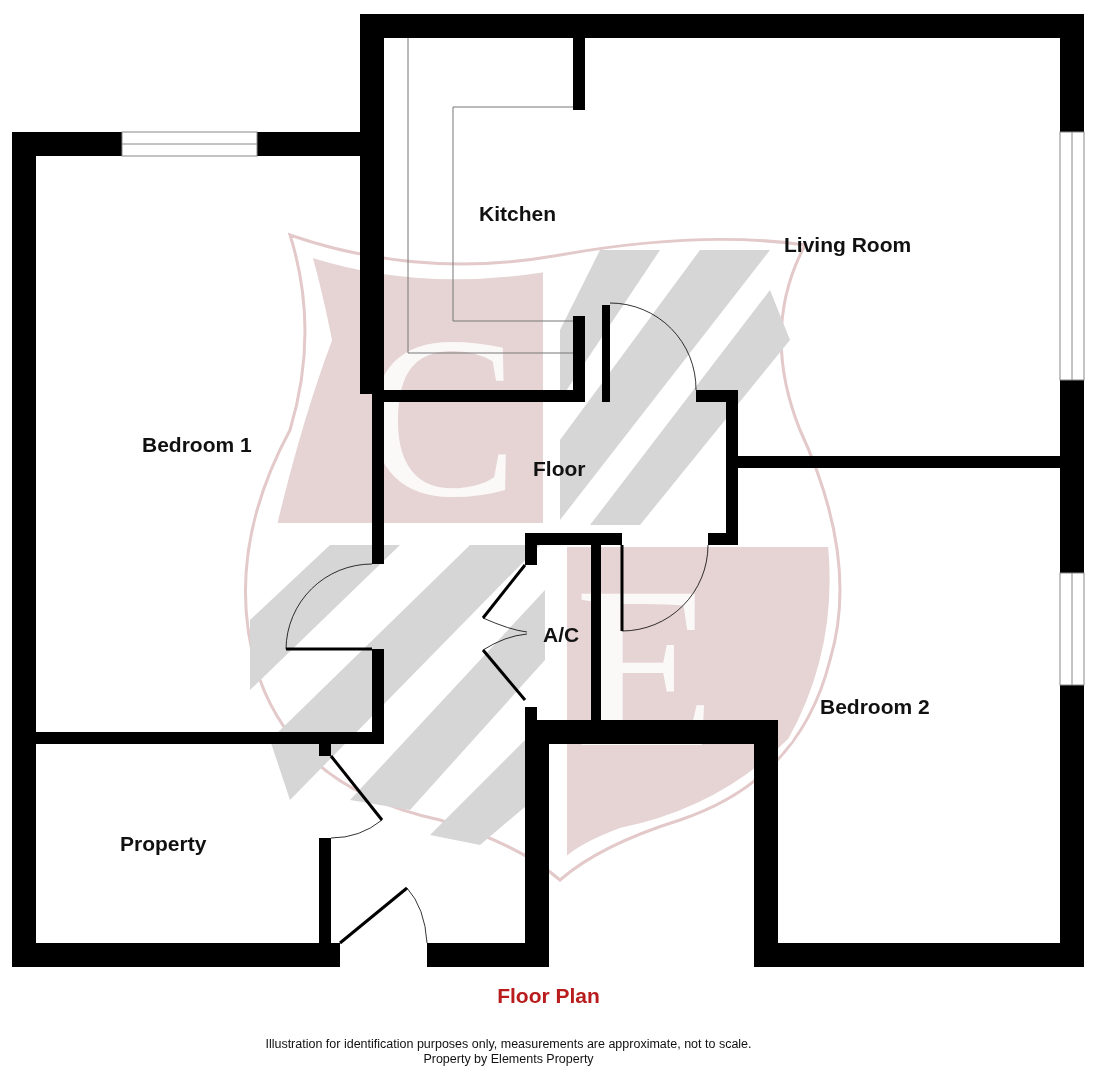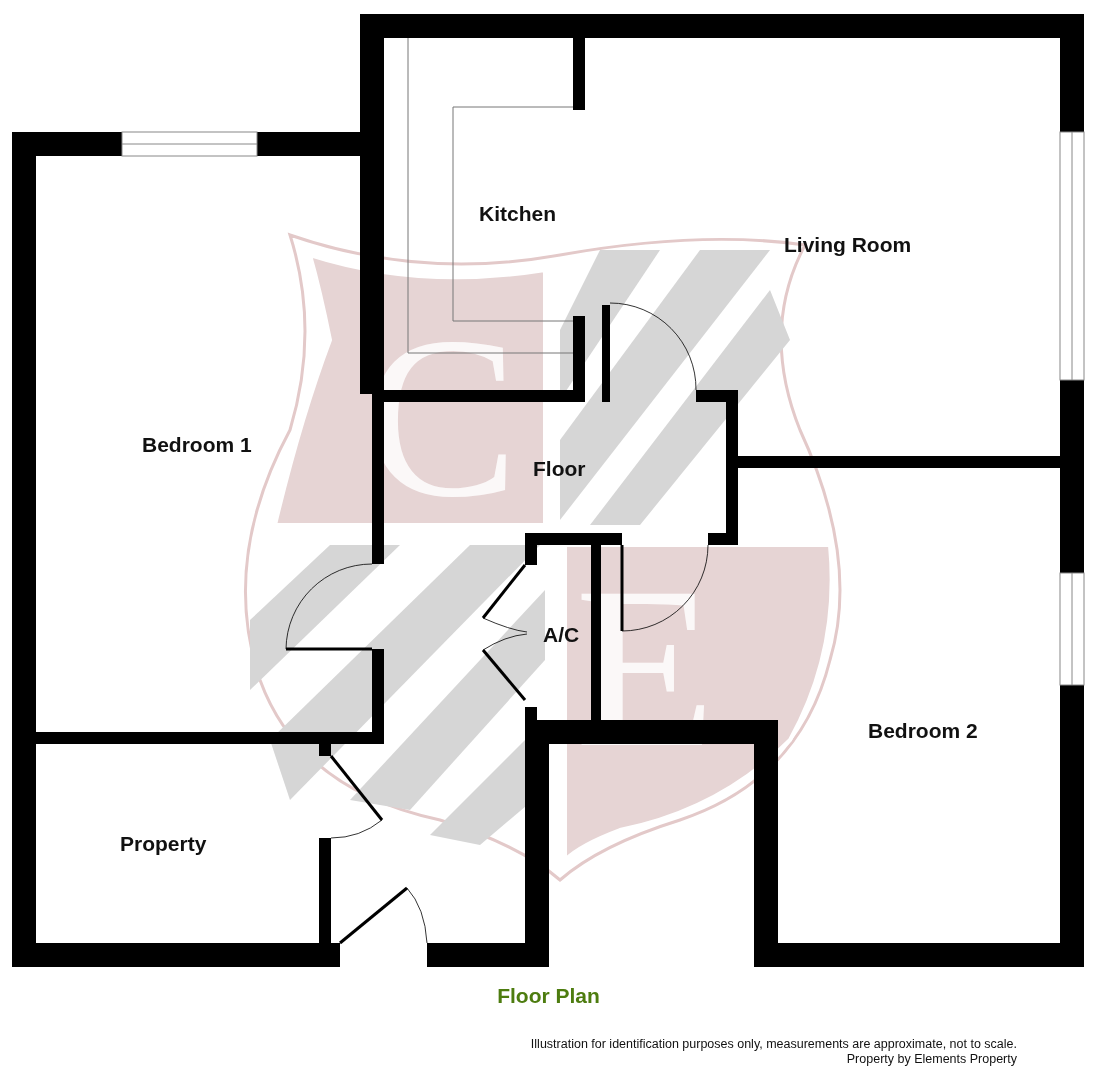--- a/index.html
+++ b/index.html
@@ -1,20 +1,20 @@
 <!DOCTYPE html>
 <html><head>
 <meta charset="utf-8">
 <style>
   html, body { margin: 0; padding: 0; background: #ffffff; }
   body { width: 1097px; height: 1080px; position: relative; overflow: hidden; font-family: "Liberation Sans", sans-serif; }
   #plan { position: absolute; left: 0; top: 0; width: 1097px; height: 1080px; }
   .room-label { position: absolute; font-family: "Liberation Sans", sans-serif; font-weight: bold; font-size: 21px; color: #111; white-space: nowrap; }
-  .title { position: absolute; left: 0; width: 1097px; top: 984px; text-align: center; font-weight: bold; font-size: 21px; color: #4d7c0f; }
-  .disclaimer { position: absolute; left: 0; width: 1017px; top: 1037px; text-align: right; font-size: 12.5px; line-height: 15px; color: #111; }
+  .title { position: absolute; left: 0; width: 1097px; top: 984px; text-align: center; font-weight: bold; font-size: 21px; color: #b91c1c; }
+  .disclaimer { position: absolute; left: 0; width: 1017px; top: 1037px; text-align: center; font-size: 12.5px; line-height: 15px; color: #111; }
 </style>
 </head>
 <body>
 
 <svg id="plan" viewBox="0 0 1097 1080" xmlns="http://www.w3.org/2000/svg">
 
   <g opacity="1">
     <path d="M290,235 Q420,280 560,255 Q700,230 805,245 Q760,330 800,430 Q860,560 830,660 Q800,780 680,820 Q600,845 560,880 Q520,845 440,820 Q300,790 260,680 Q220,560 290,430 Q320,330 290,235 Z" fill="#ffffff" stroke="#e3c9c9" stroke-width="3"></path>
     <path d="M310,255 Q420,290 545,270 L545,525 L275,525 Q300,420 330,340 Q320,290 310,255 Z" fill="#e6d4d4" stroke="#ffffff" stroke-width="4"></path>
     <path d="M565,545 L830,545 Q840,650 790,740 Q720,810 620,830 Q580,845 565,860 Z" fill="#e6d4d4" stroke="#ffffff" stroke-width="4"></path>
@@ -104,20 +104,20 @@
     <line x1="340" y1="943" x2="407" y2="888" stroke-width="3"></line>
     <path d="M407,888 Q425,908 427,943" stroke-width="0.8"></path>
   </g>
 </svg>
 
 <div class="room-label" style="left:468px;top:202px;margin-left:11px;">Kitchen</div>
 <div class="room-label" style="left:784px;top:233px;">Living Room</div>
 <div class="room-label" style="left:142px;top:433px;">Bedroom 1</div>
 <div class="room-label" style="left:533px;top:457px;">Floor</div>
 <div class="room-label" style="left:543px;top:623px;">A/C</div>
-<div class="room-label" style="left:868px;top:695px;margin-top:24px;">Bedroom 2</div>
+<div class="room-label" style="left:820px;top:695px;">Bedroom 2</div>
 <div class="room-label" style="left:120px;top:832px;">Property</div>
 
 <div class="title">Floor Plan</div>
 <div class="disclaimer">
   <div>Illustration for identification purposes only, measurements are approximate, not to scale.</div>
   <div>Property by Elements Property</div>
 </div>
 
 </body></html>

